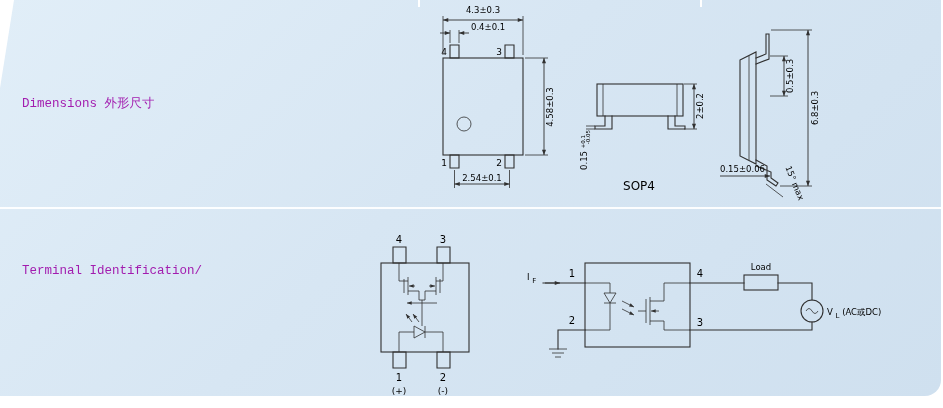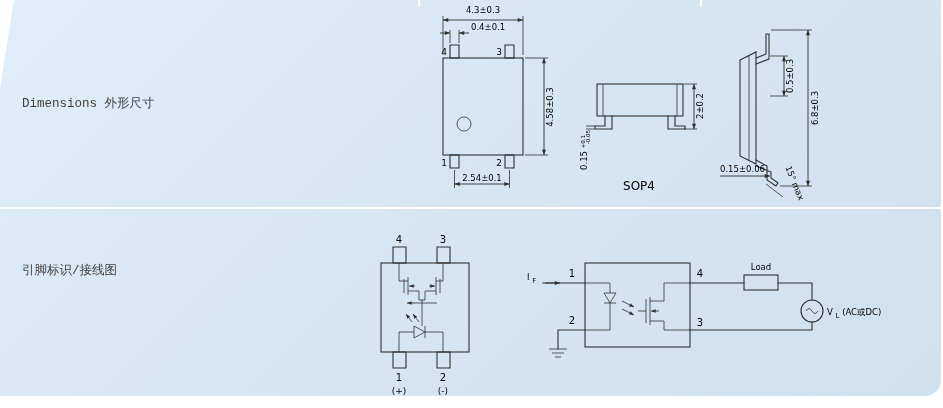--- a/index.html
+++ b/index.html
@@ -4,21 +4,21 @@
 <style>
   *{box-sizing:border-box}
   html,body{margin:0;padding:0}
   body{width:943px;height:408px;background:#ffffff;font-family:"DejaVu Sans",sans-serif}
   .page{position:relative;width:943px;height:408px;overflow:hidden;background:#ffffff}
   .content{position:absolute;left:0;top:0;width:941px;height:396px;
     background:linear-gradient(135deg,#e1eef8 0%,#d7e6f3 45%,#cfe0ef 100%);
     border-bottom-right-radius:16px}
   .row-divider{position:absolute;left:0;top:207px;width:941px;height:2px;background:rgba(255,255,255,.92)}
   .col-tick{position:absolute;top:0;width:2px;height:7px;background:#ffffff}
-  .label{position:absolute;color:#404040;font-family:"Liberation Mono","DejaVu Sans Mono",monospace;
+  .label{position:absolute;color:#a21caf;font-family:"Liberation Mono","DejaVu Sans Mono",monospace;
     font-size:12.5px;line-height:22px;white-space:nowrap}
   #dim-label{left:22px;top:93px}
   #wiring-label{left:22px;top:260px}
   svg.art{position:absolute;left:0;top:0}
   .ln{stroke:#303030;stroke-width:1.1;fill:none;stroke-linecap:square;stroke-linejoin:miter}
   .thin{stroke:#303030;stroke-width:.8;fill:none}
   .dl{stroke:#303030;stroke-width:.9;fill:none}
   text{fill:#000;font-family:"DejaVu Sans",sans-serif}
   .dim{font-size:8.5px}
   .pn{font-size:9px}
@@ -30,21 +30,21 @@
 
 <div class="page">
   <div class="content"></div>
   <div class="row-divider"></div>
   <div class="col-tick" style="left:418px"></div>
   <div class="col-tick" style="left:700px"></div>
 
   <div class="label" id="dim-label">Dimensions 外形尺寸</div>
 
   <div class="label" id="wiring-label">
-    <div>引脚标识/接线图</div>
+    <div>Terminal Identification/</div>
   </div>
 
   <svg class="art" width="943" height="408" viewBox="0 0 943 408">
     <defs>
       <marker id="arr" viewBox="0 0 10 10" refX="9.5" refY="5" markerWidth="6.5" markerHeight="6.5" orient="auto-start-reverse">
         <path d="M0.5,1.5 L9.5,5 L0.5,8.5 Z" fill="#303030"></path>
       </marker>
     </defs>
 
     <polygon points="0,0 14,0 0,88" fill="#ffffff"></polygon>

